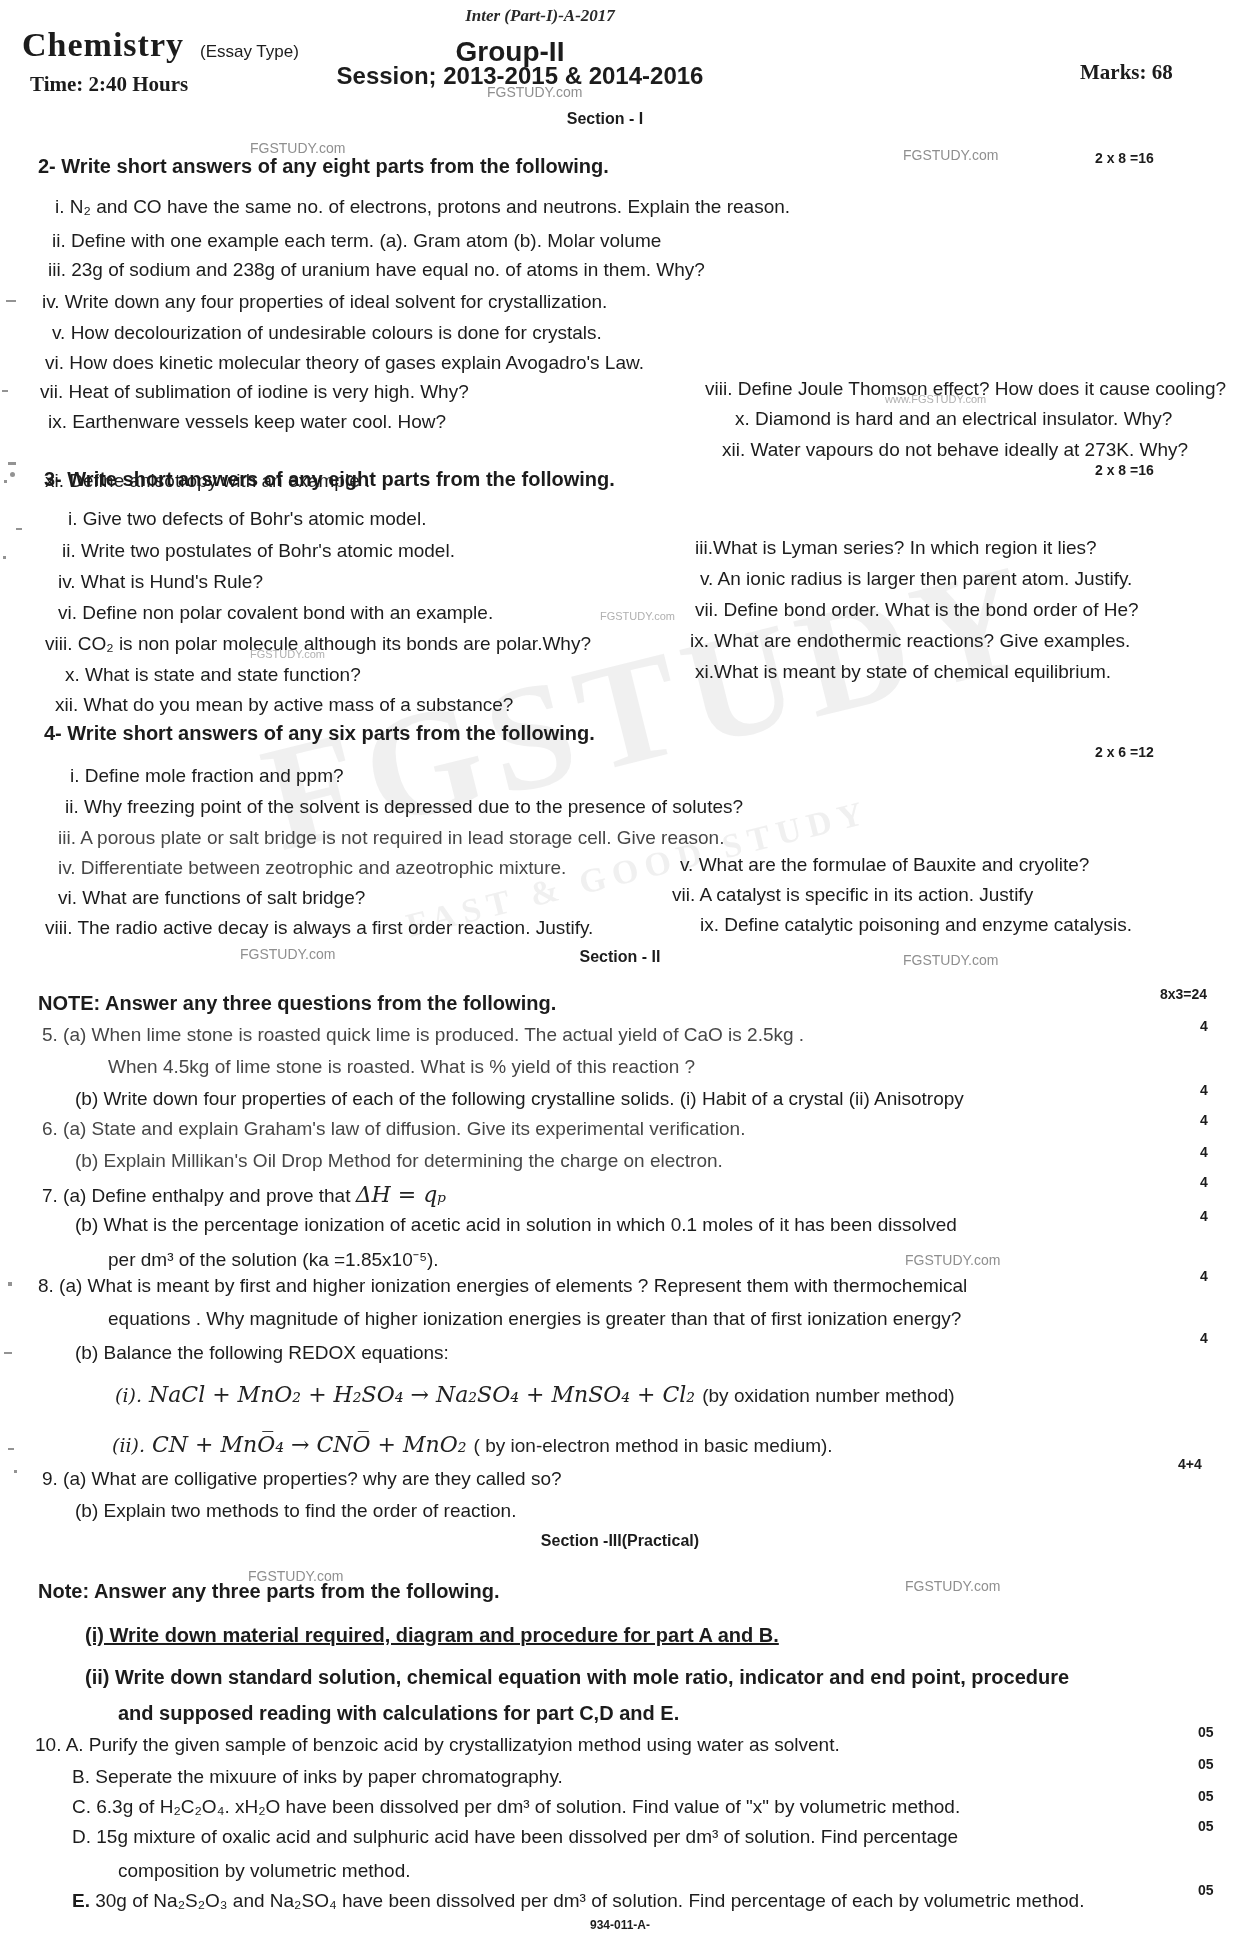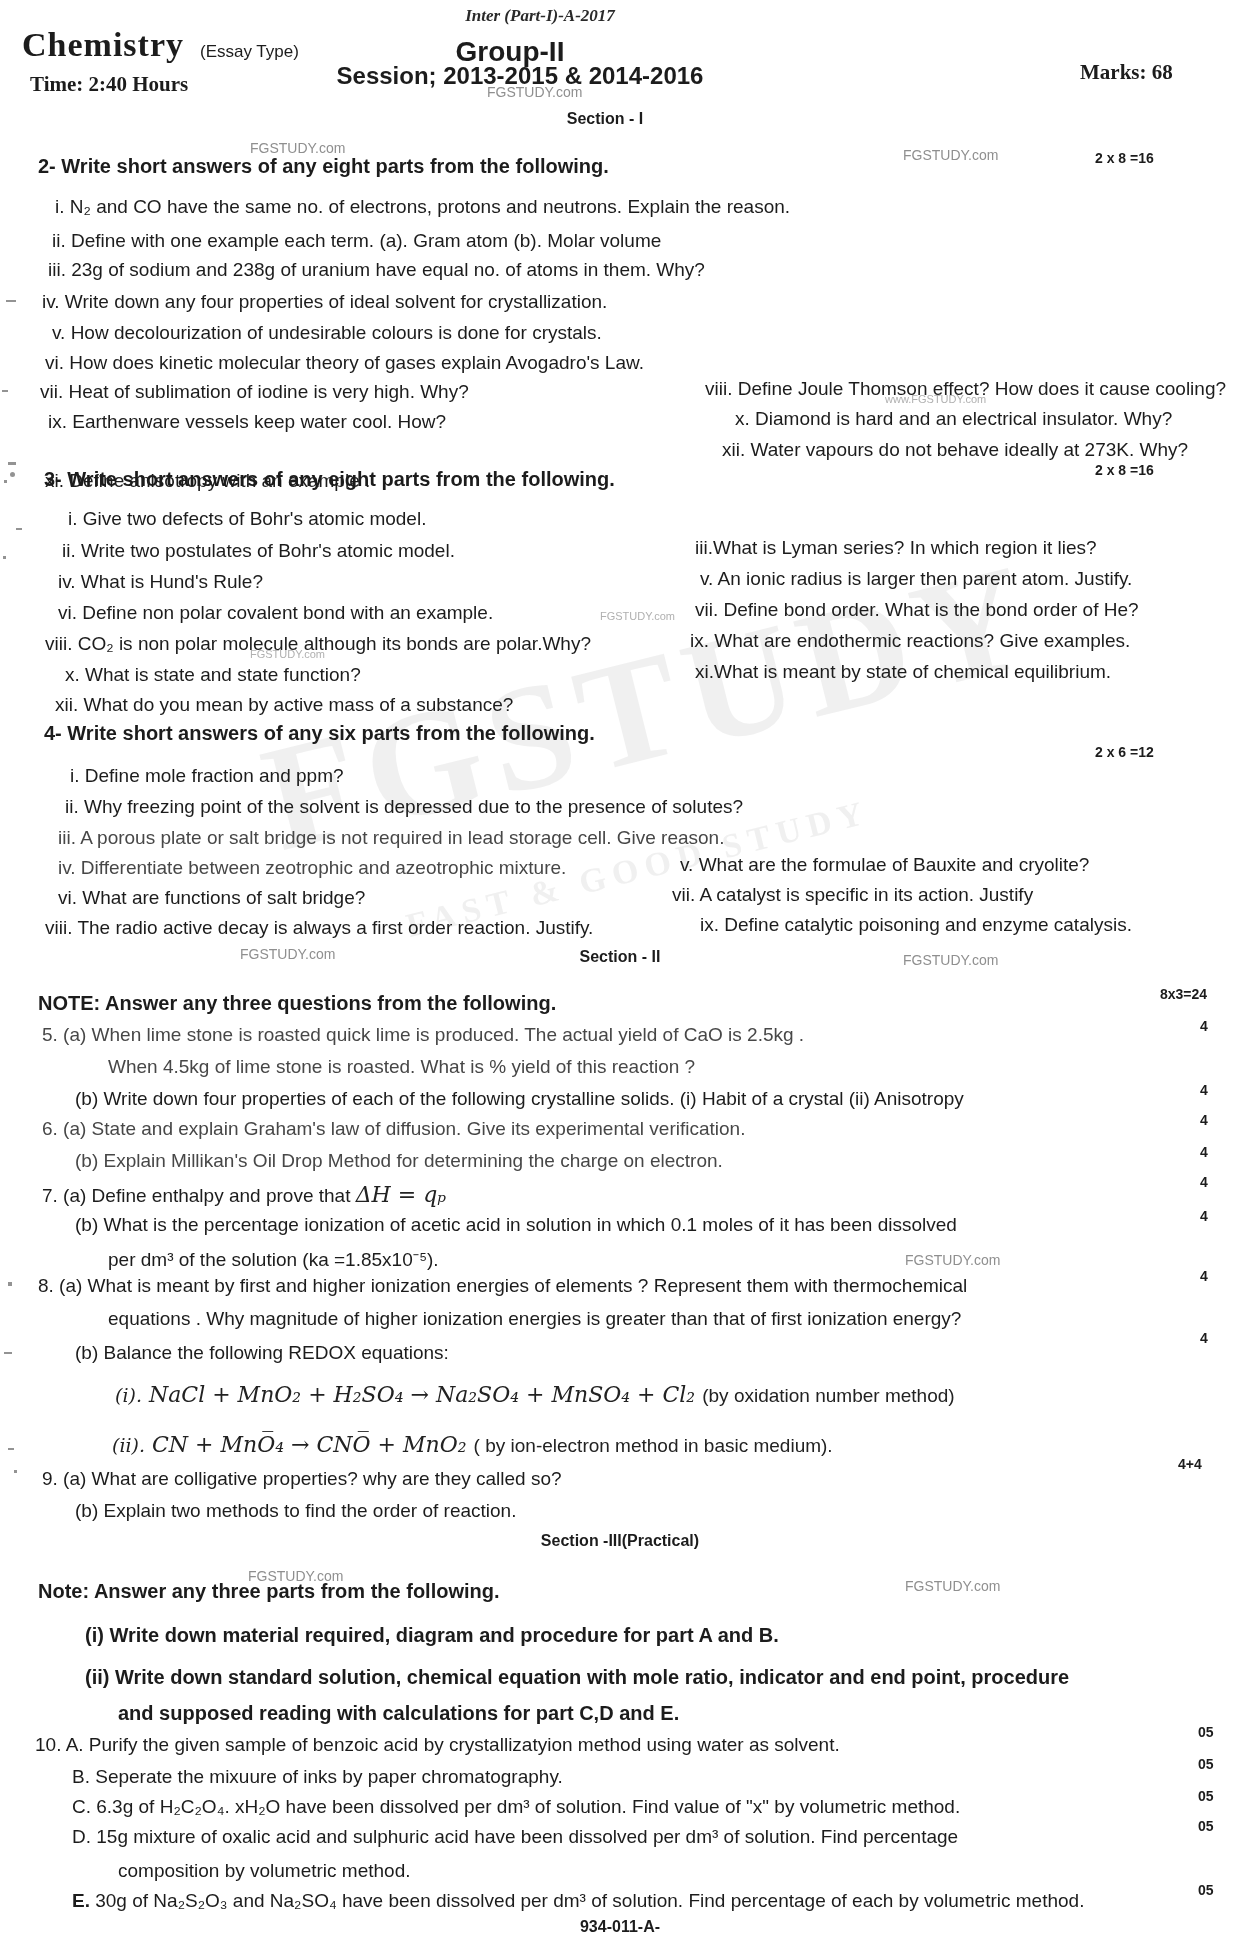--- a/index.html
+++ b/index.html
@@ -20,21 +20,21 @@
   .wm{color:#8f8f8f;font-size:14px;}
   .wm2{color:#b0b0b0;font-size:11px;}
   .eq{font-family:"DejaVu Serif",serif;font-style:italic;font-size:22px;color:#222;}
   .eqnote{font-family:"Liberation Sans",sans-serif;font-style:normal;font-size:19px;color:#222;}
   .dim{color:#474747;}
   .bigwm{color:rgba(110,110,110,0.10);font-family:"Liberation Serif",serif;font-weight:bold;
          font-size:150px;letter-spacing:10px;transform:rotate(-14deg);}
   .tagwm{color:rgba(110,110,110,0.10);font-family:"Liberation Serif",serif;font-weight:bold;
          font-size:34px;letter-spacing:7px;transform:rotate(-14deg);}
   .artifact{position:absolute;background:#3a3a3a;opacity:.55;}
-  .footer{font-size:16px;font-weight:bold;}
+  .footer{font-size:12px;font-weight:bold;}
 </style>
 </head>
 <body>
 
 <div id="page">
 
   <div class="t bigwm" style="left:200px;top:620px;width:900px;text-align:center;">FGSTUDY</div>
   <div class="t tagwm" style="left:400px;top:850px;">FAST &amp; GOOD STUDY</div>
 
   <div class="t wm" style="left:487px;top:84px;">FGSTUDY.com</div>
@@ -140,21 +140,21 @@
     <span>CN + MnO̅₄ → CNO̅ + MnO₂</span>
     <span class="eqnote">( by ion-electron method in basic medium).</span>
   </div>
 
   <div class="t item" style="left:42px;top:1468px;">9.   (a)  What are colligative properties? why are they called so?</div>
   <div class="t marks" style="left:1178px;top:1456px;">4+4</div>
   <div class="t item" style="left:75px;top:1500px;">(b)  Explain two methods to find the order of reaction.</div>
 
   <div class="t h-section" style="left:0;width:1240px;text-align:center;top:1532px;">Section -III(Practical)</div>
   <div class="t qh" style="left:38px;top:1580px;">Note:  Answer any three parts from the following.</div>
-  <div class="t qh" style="left:85px;top:1624px;">(i)  Write down material required, diagram and procedure for part A and B.</div>
+  <div class="t qh" style="left:85px;top:1624px;text-decoration:underline;">(i)  Write down material required, diagram and procedure for part A and B.</div>
   <div class="t qh" style="left:85px;top:1666px;">(ii)  Write down standard solution, chemical equation with mole ratio, indicator and end point, procedure</div>
   <div class="t qh" style="left:118px;top:1702px;">and supposed reading with calculations for part C,D and E.</div>
 
   <div class="t item" style="left:35px;top:1734px;">10. A.   Purify the given sample of benzoic acid by crystallizatyion method using  water as solvent.</div>
   <div class="t marks" style="left:1198px;top:1724px;">05</div>
   <div class="t item" style="left:72px;top:1766px;">B.   Seperate the mixuure of inks by paper chromatography.</div>
   <div class="t marks" style="left:1198px;top:1756px;">05</div>
   <div class="t item" style="left:72px;top:1796px;">C.   6.3g of H₂C₂O₄. xH₂O have been dissolved per dm³ of solution. Find value of "x" by volumetric method.</div>
   <div class="t marks" style="left:1198px;top:1788px;">05</div>
   <div class="t item" style="left:72px;top:1826px;">D.   15g mixture of oxalic acid and sulphuric acid have been dissolved per dm³ of solution. Find percentage</div>

